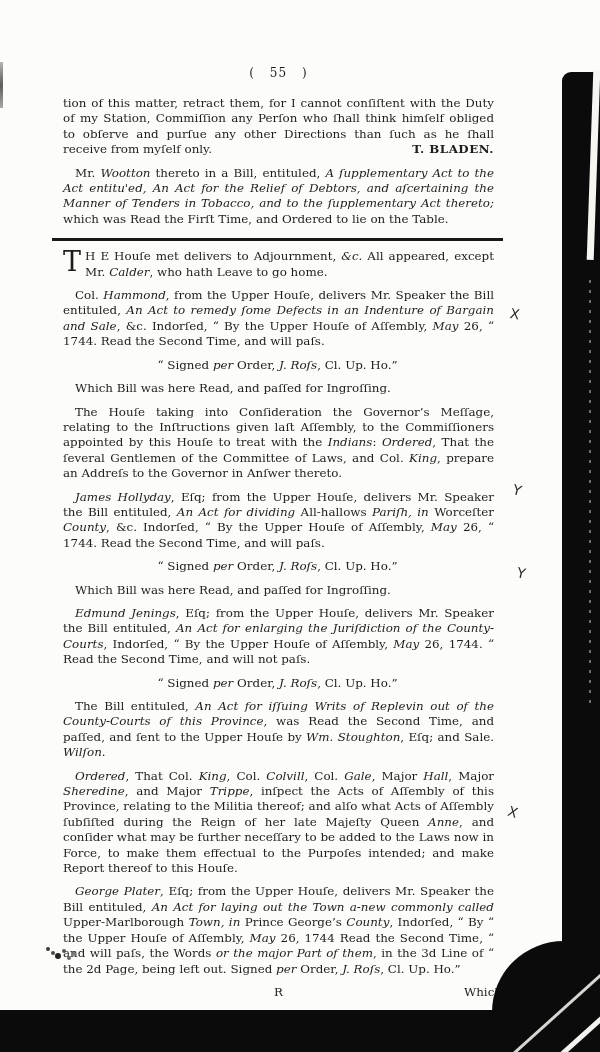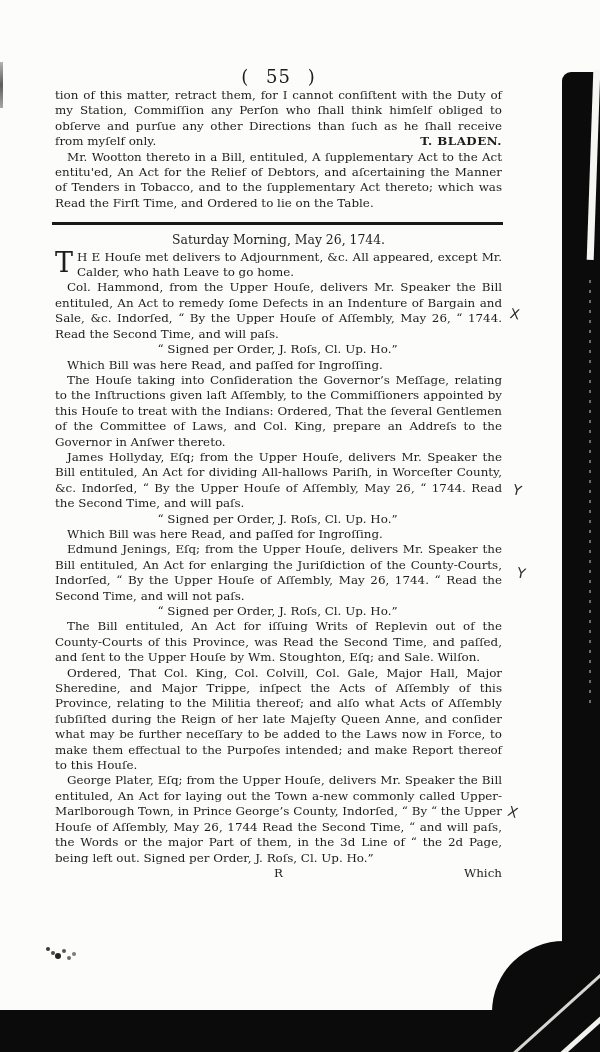--- a/index.html
+++ b/index.html
@@ -3,29 +3,29 @@
 <meta charset="utf-8">
 <style>
   html,body { margin:0; padding:0; }
   body {
     width:600px; height:1052px; position:relative; overflow:hidden;
     background:#fcfcfa; color:#1d1d1b;
     font-family:"DejaVu Serif","Liberation Serif",serif;
   }
   .page-num {
     position:absolute; top:66px; left:55px; width:447px;
-    text-align:center; font-size:18px; word-spacing:10px; letter-spacing:1px;
+    text-align:center; font-size:12px; word-spacing:10px; letter-spacing:1px;
   }
   .text-column {
     position:absolute; left:55px; top:88px; width:447px;
     font-size:11.9px; line-height:15.4px; text-align:justify;
   }
-  .text-column p { margin:0; }
+  .text-column p { margin:8px; }
   .indent { text-indent:12px; }
-  .it { }
+  .it { font-style:italic; }
   .bd { font-weight:bold; }
   .fr { float:right; font-weight:bold; letter-spacing:.5px; }
   .signed { text-align:center; text-indent:0; padding-right:2px; }
   .heading { text-align:center; text-indent:0; margin:0 0 2px 0 !important; font-size:12.4px; }
   .rule { height:3px; background:#191917; margin:11px 0 7px -3px; width:451px; }
   .dropcap { float:left; font-size:27px; line-height:23px; padding:1px 4px 0 0; }
   .footer-line { position:relative; height:16px; }
   .sigmark { position:absolute; left:50%; transform:translateX(-50%); }
   .catchword { position:absolute; right:0; }
 
@@ -48,21 +48,20 @@
 </head>
 <body>
 
 <div class="page-num">( 55 )</div>
 
 <div class="text-column">
   <div id="blocks">
       <p class="para"><span>tion of this matter, retract them, for I cannot conſiſtent with the Duty of my Station, Commiſſion any Perſon who ſhall think himſelf obliged to obſerve and purſue any other Directions than ſuch as he ſhall receive from myſelf only.</span><span class="bd fr">T. BLADEN.</span></p>
       <p class="indent"><span>Mr. </span><span class="it">Wootton</span><span> thereto in a Bill, entituled, </span><span class="it">A ſupplementary Act to the Act entitu'ed, An Act for the Relief of Debtors, and aſcertaining the Manner of Tenders in Tobacco, and to the ſupplementary Act thereto;</span><span> which was Read the Firſt Time, and Ordered to lie on the Table.</span></p>
       <div class="rule"></div>
-      <p class="heading"><span class="it">Saturday</span><span> Morning, </span><span class="it">May</span><span> 26, 1744.</span></p>
       <p class="para"><span class="dropcap">T</span><span>H E Houſe met delivers to Adjournment, </span><span class="it">&amp;c.</span><span>  All appeared, except Mr. </span><span class="it">Calder</span><span>, who hath Leave to go home.</span></p>
       <p class="indent"><span>Col. </span><span class="it">Hammond</span><span>, from the Upper Houſe, delivers Mr. Speaker the Bill entituled, </span><span class="it">An Act to remedy ſome Defects in an Indenture of Bargain and Sale</span><span>, &amp;c. Indorſed, “ By the Upper Houſe of Aſſembly, </span><span class="it">May</span><span> 26, “ 1744. Read the Second Time, and will paſs.</span></p>
       <p class="signed"><span>“ Signed </span><span class="it">per</span><span> Order, </span><span class="it">J. Roſs</span><span>, Cl. Up. Ho.”</span></p>
       <p class="indent"><span>Which Bill was here Read, and paſſed for Ingroſſing.</span></p>
       <p class="indent"><span>The Houſe taking into Conſideration the Governor’s Meſſage, relating to the Inſtructions given laſt Aſſembly, to the Commiſſioners appointed by this Houſe to treat with the </span><span class="it">Indians</span><span>: </span><span class="it">Ordered</span><span>, That the ſeveral Gentlemen of the Committee of Laws, and Col. </span><span class="it">King</span><span>, prepare an Addreſs to the Governor in Anſwer thereto.</span></p>
       <p class="indent"><span class="it">James Hollyday</span><span>, Eſq; from the Upper Houſe, delivers Mr. Speaker the Bill entituled, </span><span class="it">An Act for dividing</span><span> All-hallows </span><span class="it">Pariſh, in</span><span> Worceſter </span><span class="it">County</span><span>, &amp;c. Indorſed, “ By the Upper Houſe of Aſſembly, </span><span class="it">May</span><span> 26, “ 1744. Read the Second Time, and will paſs.</span></p>
       <p class="signed"><span>“ Signed </span><span class="it">per</span><span> Order, </span><span class="it">J. Roſs</span><span>, Cl. Up. Ho.”</span></p>
       <p class="indent"><span>Which Bill was here Read, and paſſed for Ingroſſing.</span></p>
       <p class="indent"><span class="it">Edmund Jenings</span><span>, Eſq; from the Upper Houſe, delivers Mr. Speaker the Bill entituled, </span><span class="it">An Act for enlarging the Juriſdiction of the County-Courts</span><span>, Indorſed, “ By the Upper Houſe of Aſſembly, </span><span class="it">May</span><span> 26, 1744. “ Read the Second Time, and will not paſs.</span></p>
       <p class="signed"><span>“ Signed </span><span class="it">per</span><span> Order, </span><span class="it">J. Roſs</span><span>, Cl. Up. Ho.”</span></p>

